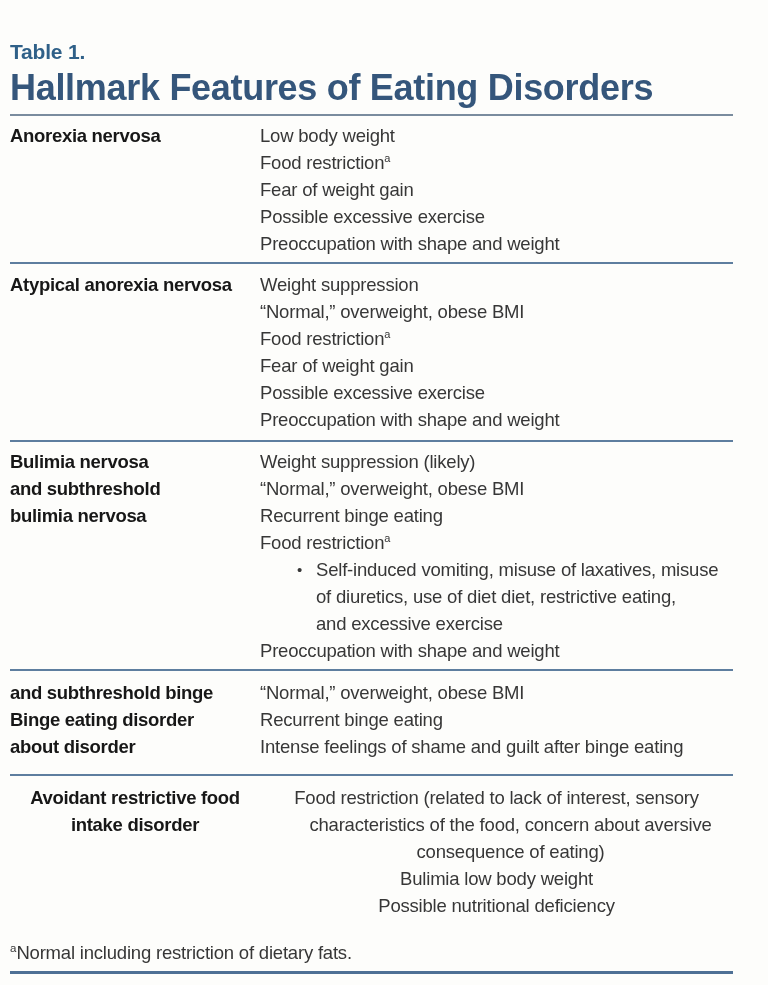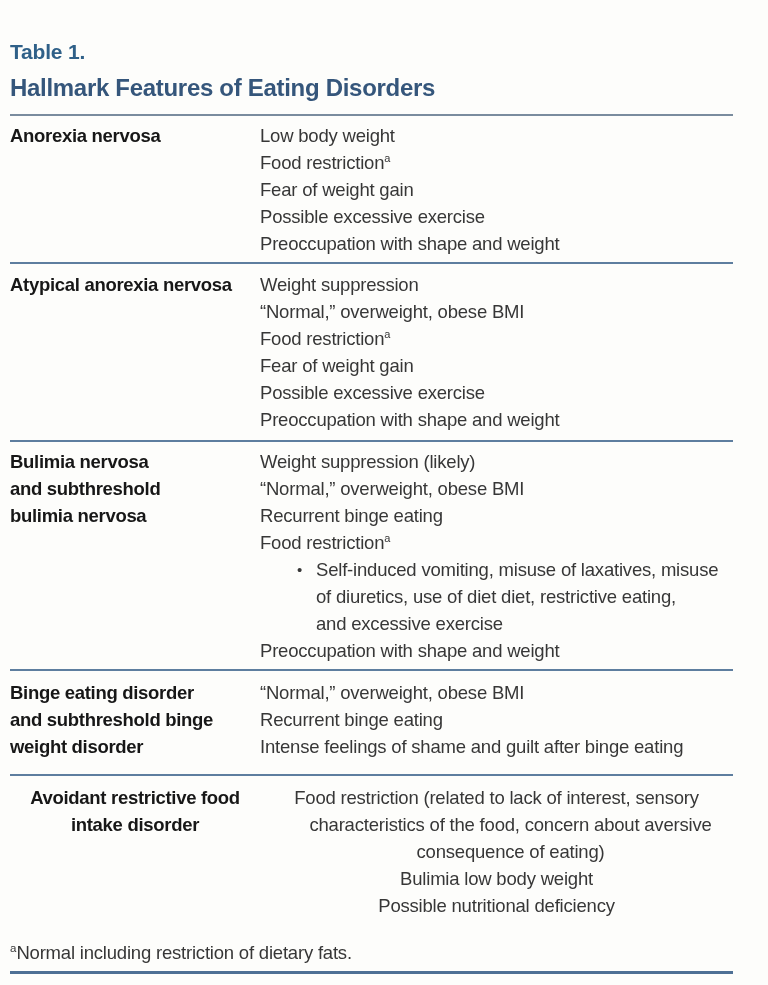--- a/index.html
+++ b/index.html
@@ -27,21 +27,21 @@
   }
   .label{
     font-size:21px;
     font-weight:bold;
     letter-spacing:-0.2px;
     line-height:24px;
     color:var(--label-color);
     margin-top:28px;
   }
   .title{
-    font-size:24px;
+    font-size:36px;
     font-weight:bold;
     letter-spacing:-0.3px;
     line-height:32px;
     margin-top:8px;
     margin-bottom:10px;
     color:var(--title-color);
   }
   .title-rule{
     height:2px;
     background:var(--title-rule);
@@ -147,23 +147,23 @@
             <span class="dot">•</span>
             <span class="txt">Self-induced vomiting, misuse of laxatives, misuse</span>
           </div>
           <div class="line bullet-cont"><span class="txt">of diuretics, use of diet diet, restrictive eating,</span></div>
           <div class="line bullet-cont"><span class="txt">and excessive exercise</span></div>
           <div class="line normal"><span class="txt">Preoccupation with shape and weight</span></div>
         </div>
       </div>
       <div class="row">
         <div class="cell-disorder">
+          <div class="h-line">and subthreshold binge</div>
           <div class="h-line">Binge eating disorder</div>
-          <div class="h-line">and subthreshold binge</div>
-          <div class="h-line">weight disorder</div>
+          <div class="h-line">about disorder</div>
         </div>
         <div class="cell-features">
           <div class="line normal"><span class="txt">“Normal,” overweight, obese BMI</span></div>
           <div class="line normal"><span class="txt">Recurrent binge eating</span></div>
           <div class="line normal"><span class="txt">Intense feelings of shame and guilt after binge eating</span></div>
         </div>
       </div>
       <div class="row">
         <div class="cell-disorder">
           <div class="h-line">Avoidant restrictive food</div>

